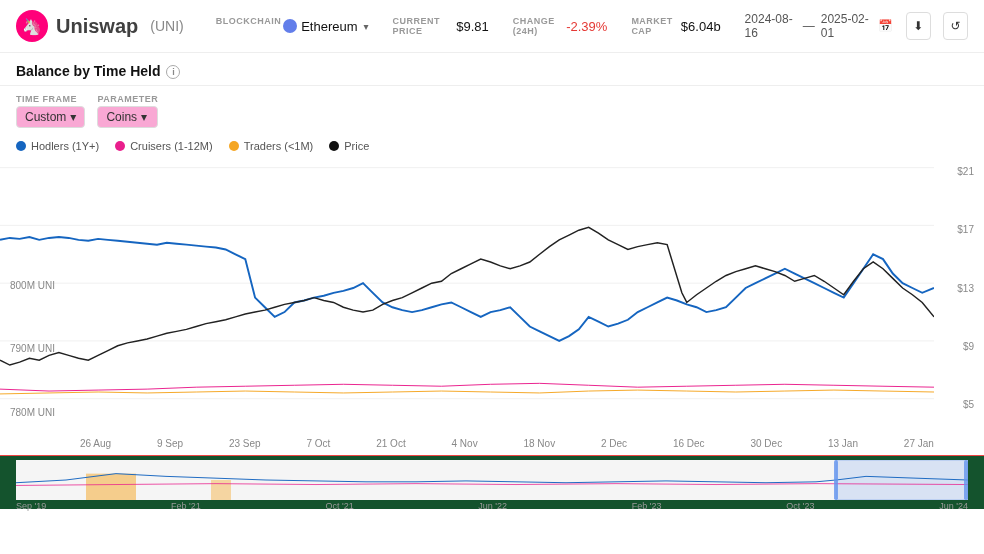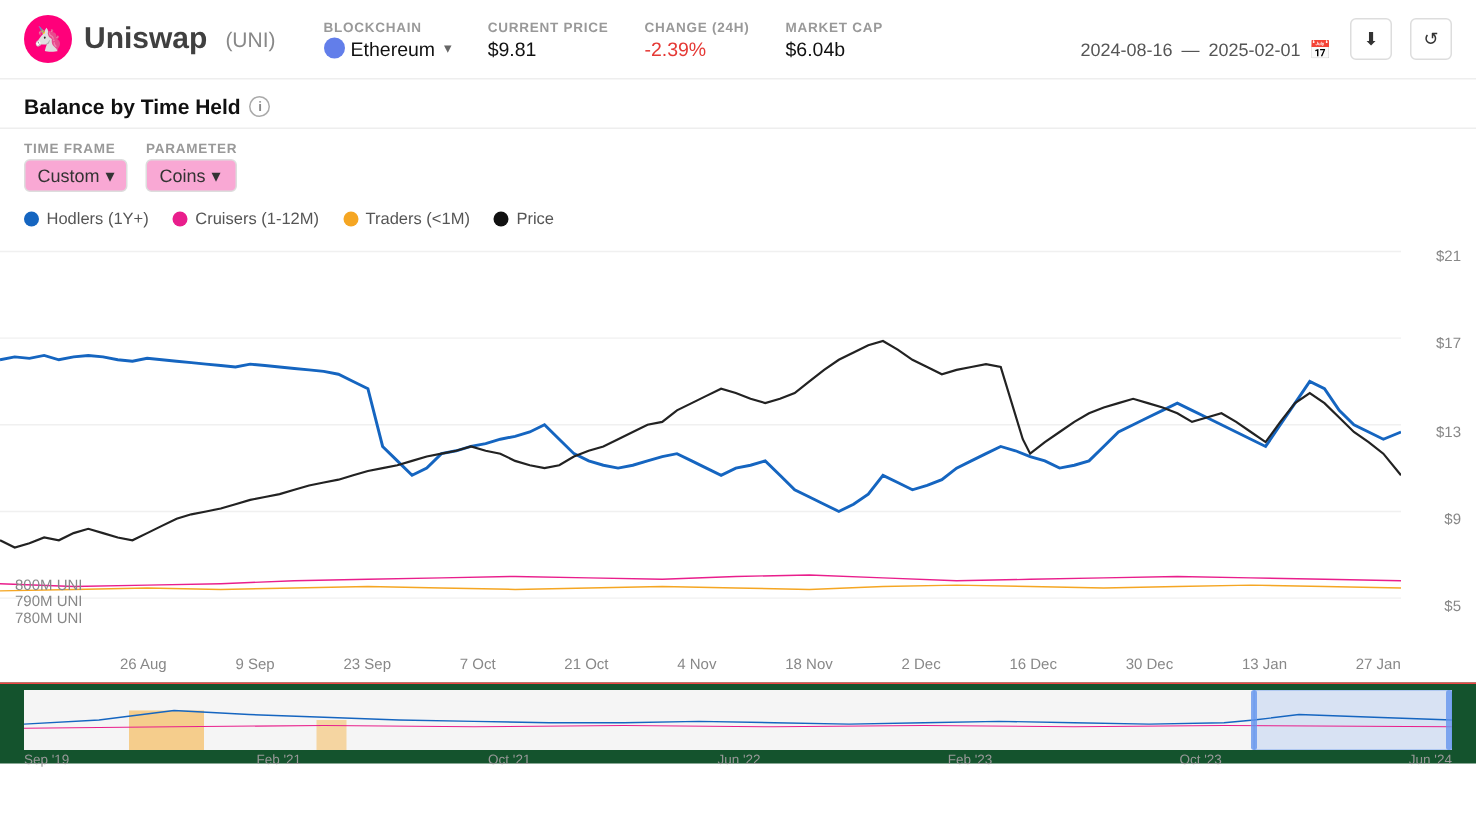--- a/index.html
+++ b/index.html
@@ -5,34 +5,34 @@
     * { box-sizing: border-box; margin: 0; padding: 0; }
     body { font-family: -apple-system, BlinkMacSystemFont, 'Segoe UI', sans-serif; background: #fff; color: #333; font-size: 12px; width: 984px; height: 554px; overflow: hidden; }
     
     .header { display: flex; align-items: center; padding: 10px 16px; border-bottom: 1px solid #eee; gap: 24px; }
     .logo-area { display: flex; align-items: center; gap: 8px; }
     .logo-circle { width: 32px; height: 32px; border-radius: 50%; background: #ff007a; display: flex; align-items: center; justify-content: center; color: white; font-size: 16px; flex-shrink: 0; }
     .token-name { font-size: 20px; font-weight: 700; color: #404040; }
     .token-symbol { font-size: 14px; color: #888; margin-left: 4px; }
     
     .header-stats { display: flex; gap: 24px; margin-left: 8px; }
-    .stat-group { display: flex; flex-direction: column; gap: 2px; }
+    .stat-group { display: flex; flex-direction: row; gap: 2px; }
     .stat-label { font-size: 9px; text-transform: uppercase; color: #999; letter-spacing: 0.5px; font-weight: 600; }
     .stat-value { font-size: 13px; font-weight: 500; color: #111; display: flex; align-items: center; gap: 4px; }
     .stat-value.negative { color: #e53935; }
     .blockchain-dot { width: 14px; height: 14px; background: #627EEA; border-radius: 50%; display: inline-block; }
     .chevron { font-size: 10px; color: #666; margin-left: 2px; cursor: pointer; }
     
     .header-right { margin-left: auto; display: flex; align-items: flex-end; gap: 12px; }
     .date-range { font-size: 12px; color: #333; display: flex; align-items: center; gap: 6px; }
     .date-range span { color: #555; }
     .icon-btn { width: 28px; height: 28px; border: 1px solid #ddd; border-radius: 4px; display: flex; align-items: center; justify-content: center; cursor: pointer; background: #fff; }
     
     .section-header { display: flex; align-items: center; padding: 10px 16px 6px; border-bottom: 1px solid #eee; }
-    .section-title { font-size: 14px; font-weight: 600; color: #111; display: flex; align-items: center; gap: 6px; }
+    .section-title { font-size: 14px; font-weight: 600; color: #111; display: flex; align-items: flex-end; gap: 6px; }
     .info-icon { width: 14px; height: 14px; border-radius: 50%; border: 1px solid #aaa; display: flex; align-items: center; justify-content: center; font-size: 9px; color: #888; cursor: pointer; }
     
     .controls { display: flex; gap: 12px; padding: 8px 16px; }
     .control-group { display: flex; flex-direction: column; gap: 2px; }
     .control-label { font-size: 9px; text-transform: uppercase; color: #999; letter-spacing: 0.5px; font-weight: 600; }
     .control-select { display: flex; align-items: center; gap: 4px; border: 1px solid #ddd; border-radius: 4px; padding: 3px 8px; font-size: 12px; cursor: pointer; background: #f9a8d4; color: #333; }
     
     .legend { display: flex; align-items: center; gap: 16px; padding: 4px 16px 6px; }
     .legend-item { display: flex; align-items: center; gap: 5px; font-size: 11px; color: #555; }
     .legend-dot { width: 10px; height: 10px; border-radius: 50%; }
@@ -128,21 +128,21 @@
 <div style="position:relative; height:290px; margin:0 0 0 0;">
 
   <div style="position:absolute; right:10px; top:0; bottom:30px; display:flex; flex-direction:column; justify-content:space-between; padding:8px 0; font-size:10px; color:#888; text-align:right; z-index:2;">
     <span>$21</span>
     <span>$17</span>
     <span>$13</span>
     <span>$9</span>
     <span>$5</span>
   </div>
 
-  <div style="position:absolute; left:10px; top:69px; bottom:30px; display:flex; flex-direction:column; justify-content:flex-end; font-size:10px; color:#888; z-index:2;">
+  <div style="position:absolute; left:10px; top:69px; bottom:30px; display:flex; flex-direction:column; justify-content:space-between; font-size:10px; color:#888; z-index:2;">
     <span></span>
     <span>800M UNI</span>
     <span>790M UNI</span>
     <span>780M UNI</span>
   </div>
 
   <svg viewBox="0 0 952 270" preserveAspectRatio="none" style="position:absolute; top:0; left:0; right:40px; width:calc(100% - 50px); height:260px;">
 
     <line x1="0" y1="10" x2="952" y2="10" stroke="#f0f0f0" stroke-width="1"></line>
     <line x1="0" y1="70" x2="952" y2="70" stroke="#f0f0f0" stroke-width="1"></line>

